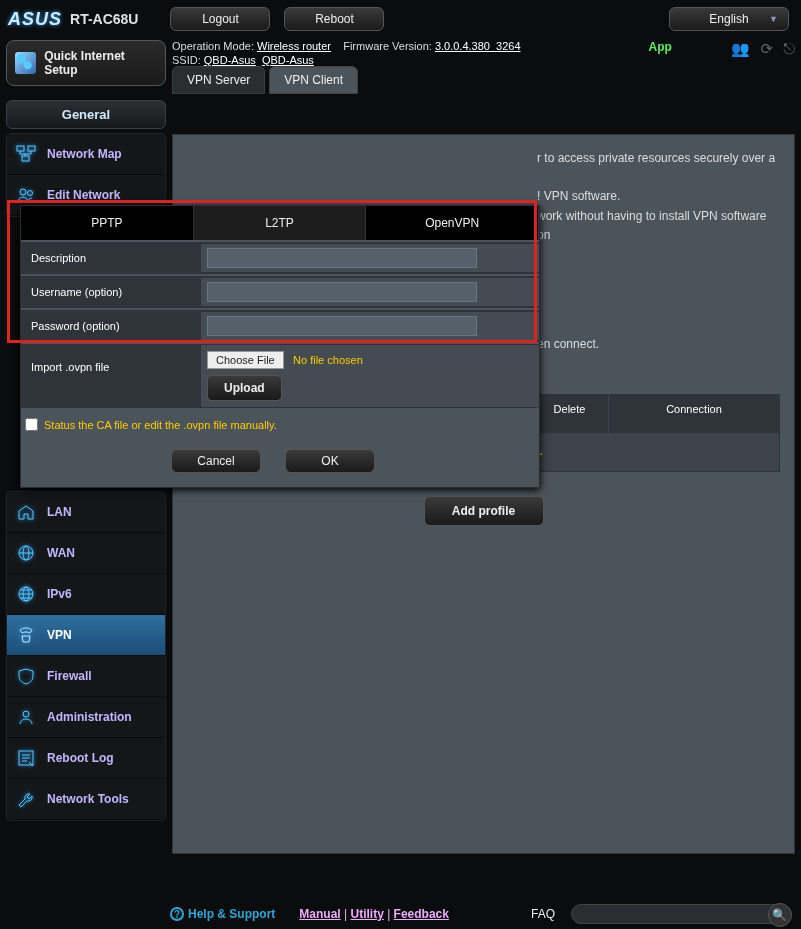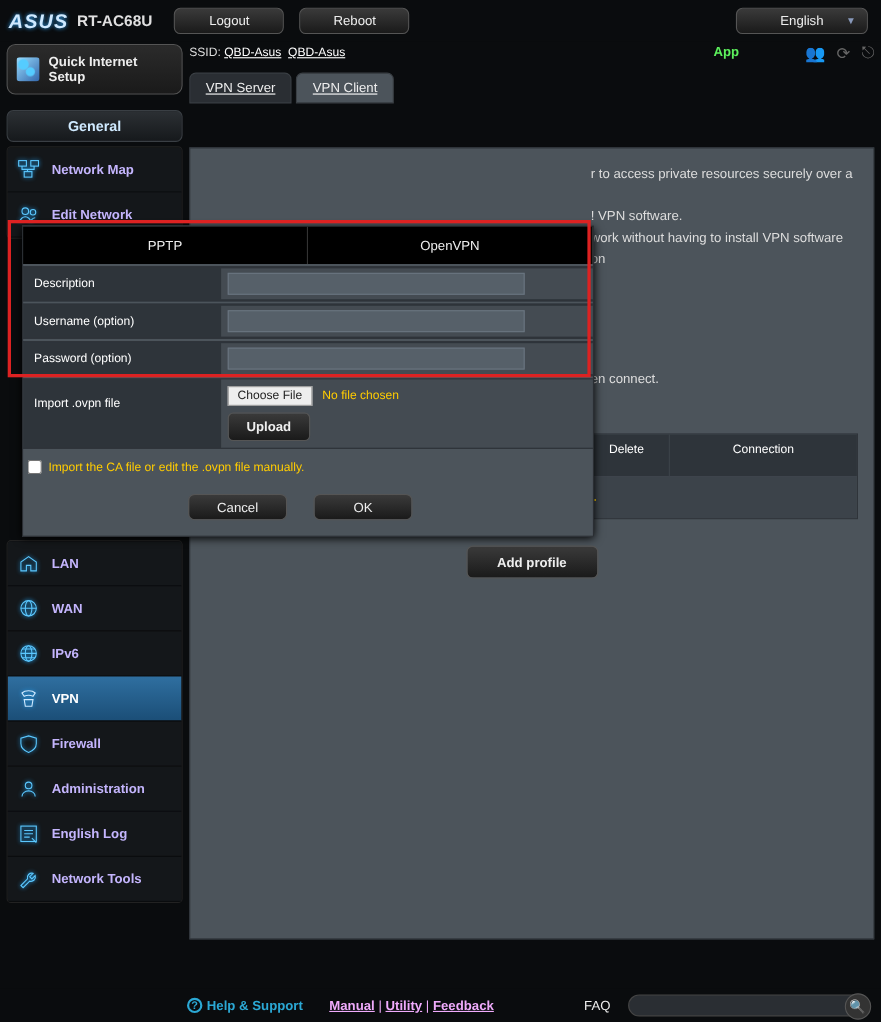--- a/index.html
+++ b/index.html
@@ -16,21 +16,21 @@
   .topbar {
     display: flex; align-items: center;
     height: 38px; padding: 10px 8px;
     background: #0a0c0e;
   }
   .logo {
     font-size: 18px; font-weight: bold; font-style: italic;
     color: #cfe9ff; letter-spacing: 1px; margin-right: 8px;
     text-shadow: 0 0 4px #3af;
   }
-  .model { font-size: 14px; font-weight: bold; color: #e0e0e0; margin-right: 20px; }
+  .model { font-size: 14px; font-weight: bold; color: #e0e0e0; margin-right: 32px; }
   .pill-btn {
     background: linear-gradient(#3a3a3a,#1a1a1a);
     border: 1px solid #555;
     border-radius: 6px;
     color: #eee;
     padding: 4px 0;
     width: 100px;
     text-align: center;
     margin-right: 14px;
     font-size: 12px;
@@ -86,21 +86,21 @@
     position: absolute; left: 172px; top: 40px; right: 6px; bottom: 32px;
     overflow: hidden;
   }
   .opline { font-size: 11px; color: #ddd; }
   .opline .u { text-decoration: underline; color:#fff; cursor:pointer; }
   .opline .lbl { color:#ddd; }
   .app-pill {
     float: right; color:#5cf05c; font-weight:bold; font-size:12px; margin-right: 60px;
   }
   .status-icons { float:right; display:flex; gap:10px; color:#666; font-size:15px; }
-  .tabstrip { margin-top: 12px; display:flex;text-decoration:underline; }
+  .tabstrip { display:flex; }
   .tab {
     background:#2a2e33; border:1px solid #3a3f44; border-radius:6px 6px 0 0;
     padding: 6px 14px; margin-right:4px; color:#eee; font-size:12px; cursor:pointer;
   }
   .tab.active { background:#4c545b; }
 
   .panel {
     margin-top: 40px;
     background:#4c545b;
     border:1px solid #2f343a;
@@ -303,41 +303,48 @@
       <span>Administration</span>
     </div>
     <div class="navitem">
       <span class="navicon">
         <svg width="20" height="18">
             <rect x="3" y="2" width="14" height="14" fill="none" stroke="#5cc8ff"></rect>
             <path d="M6 6h8M6 9h8M6 12h5" stroke="#5cc8ff"></path>
             <path d="M13 13l4 4" stroke="#5cc8ff"></path>
           </svg>
       </span>
-      <span>English Log</span>
+      <span>Reboot Log</span>
     </div>
     <div class="navitem">
       <span class="navicon">
         <svg width="20" height="18">
             <path d="M14 4a4 4 0 0 0-5 5l-6 6 2 2 6-6a4 4 0 0 0 5-5l-3 3-2-2z" fill="none" stroke="#5cc8ff"></path>
           </svg>
       </span>
       <span>Network Tools</span>
     </div>
   </div>
 </div>
 
 <div class="main">
   <div class="status-icons">
     <span>👥</span>
     <span>⟳</span>
     <span>⎋</span>
   </div>
   <span class="app-pill">App</span>
 
+  <div class="opline">
+    <span class="lbl">Operation Mode:</span>
+    <span class="u">Wireless router</span>
+    &nbsp;&nbsp;
+    <span class="lbl">Firmware Version:</span>
+    <span class="u">3.0.0.4.380_3264</span>
+  </div>
   <div class="opline" style="margin-top:2px;">
     <span class="lbl">SSID:</span>
     <span class="u">QBD-Asus</span>&nbsp;
     <span class="u">QBD-Asus</span>
   </div>
 
   <div class="tabstrip">
     <div class="tab">VPN Server</div>
     <div class="tab active">VPN Client</div>
   </div>
@@ -366,20 +373,21 @@
 
     <div class="addprofile">Add profile</div>
   </div>
 </div>
 
 <div class="modal">
   <div class="redbox"></div>
 
   <div class="mtabs">
     <div class="mtab">PPTP</div>
+    <div class="mtab mid">L2TP</div>
     <div class="mtab active">OpenVPN</div>
   </div>
 
   <div class="mrow">
     <div class="mlabel">Description</div>
     <div class="mfield"><input type="text" value="" style=""></div>
   </div>
   <div class="mrow">
     <div class="mlabel">Username (option)</div>
     <div class="mfield"><input type="text" value="" style=""></div>
@@ -392,21 +400,21 @@
     <div class="mlabel" style="padding-top:16px;">Import .ovpn file</div>
     <div class="mfield" style="padding:6px;">
       <button class="filebtn">Choose File</button>
       <span class="nofile">No file chosen</span><br>
       <span class="uploadbtn">Upload</span>
     </div>
   </div>
 
   <div class="manualrow">
     <input type="checkbox" style="">
-    <span>Import the CA file or edit the .ovpn file manually.</span>
+    <span>Status the CA file or edit the .ovpn file manually.</span>
   </div>
 
   <div class="modal-actions">
     <div class="pill-btn">Cancel</div>
     <div class="pill-btn">OK</div>
   </div>
 </div>
 
 <div class="footer">
   <div class="help">

